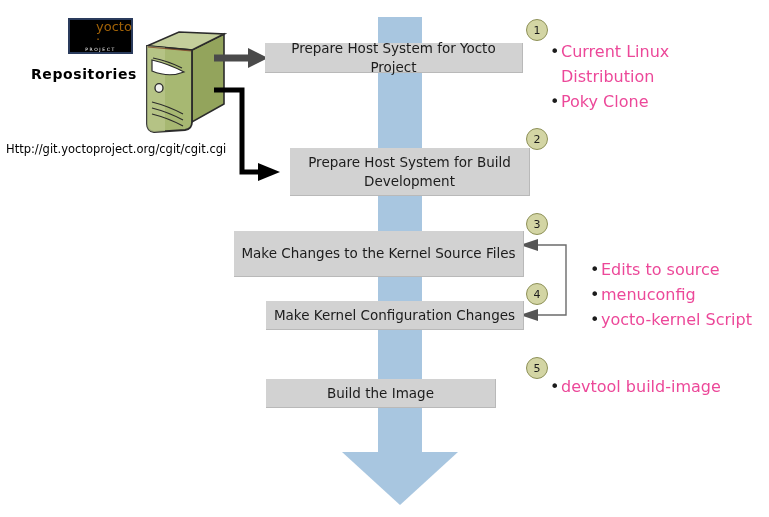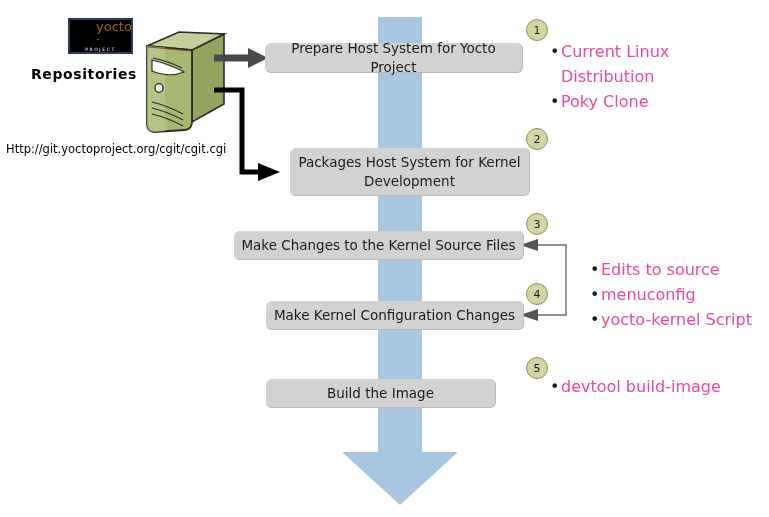--- a/index.html
+++ b/index.html
@@ -88,21 +88,20 @@
     border-bottom: 1px solid #b9b9b9;
     box-sizing: border-box;
     display: flex;
     align-items: center;
     justify-content: center;
     text-align: center;
     color: #1c1c1c;
     font-size: 13.5px;
     line-height: 1.35;
     padding: 0 6px;
-    border-radius: 6px;
   }
 
   
   .step-circle {
     width: 22px; height: 22px;
     border-radius: 50%;
     background: #d3d5a4;
     border: 1.5px solid #8e9158;
     box-sizing: border-box;
     display: flex;
@@ -211,27 +210,27 @@
     <span>1</span>
   </div>
   <div class="abs bullets" style="left:548px; top:40px; width:215px;">
     <ul>
       <li>Current Linux Distribution</li>
       <li>Poky Clone</li>
     </ul>
   </div>
 
   <div class="abs pbox" style="left:290px; top:148px; width:240px; height:48px;">
-    <span>Packages Host System for Kernel Development</span>
+    <span>Prepare Host System for Build Development</span>
   </div>
   <div class="abs step-circle" style="left:526px; top:128px;">
     <span>2</span>
   </div>
 
-  <div class="abs pbox" style="left:234px; top:231px; width:290px; height:29px;">
+  <div class="abs pbox" style="left:234px; top:231px; width:290px; height:46px;">
     <span>Make Changes to the Kernel Source Files</span>
   </div>
   <div class="abs step-circle" style="left:526px; top:213px;">
     <span>3</span>
   </div>
 
   <div class="abs pbox" style="left:266px; top:301px; width:258px; height:29px;">
     <span>Make Kernel Configuration Changes</span>
   </div>
   <div class="abs step-circle" style="left:526px; top:283px;">

